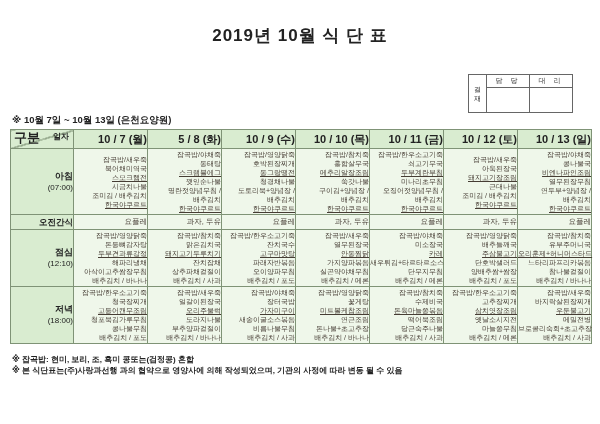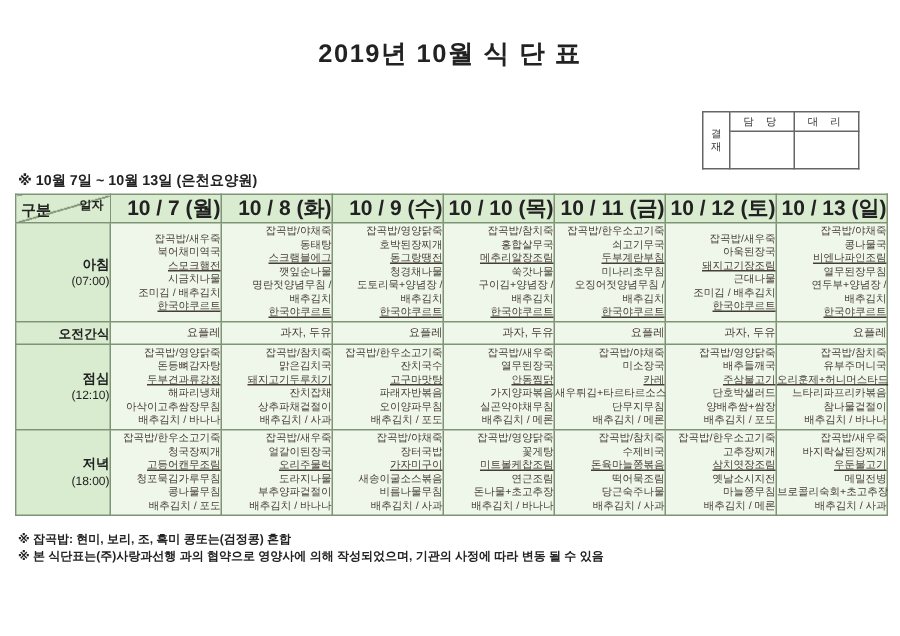--- a/index.html
+++ b/index.html
@@ -20,21 +20,21 @@
 
   .week-label { position:absolute; left:12px; top:114px; font-size:9.5px;
     font-weight:bold; color:#222; }
 
   
   .meal-table { position:absolute; left:10px; top:129px; border-collapse:collapse;
     table-layout:fixed; width:581px; }
   .meal-table th, .meal-table td { border:1px solid #7f9376;text-align:right; }
   .meal-table col.label-col { width:63px; }
   .meal-table col.day-col { width:74px; }
-  .day-head { background:#d9ecd0; font-size:14px; font-weight:bold; color:#222;
+  .day-head { background:#d9ecd0; font-size:11px; font-weight:bold; color:#222;
     text-align:center; height:19px;margin-top:18px; }
   .row-head { background:#d9ecd0; font-size:9px; font-weight:bold; color:#222;
     text-align:center; vertical-align:middle; line-height:11px; }
   .row-head .time { font-weight:normal; font-size:8px; }
   .meal-cell { background:#eff7ea; text-align:center; vertical-align:middle;
     padding:1px 0; }
   .meal-cell .line { font-size:7px; line-height:9px; white-space:nowrap;
     color:#463d34; }
   .meal-cell .line.ul { text-decoration:underline; }
   tr.r-bf { height:63px; }
@@ -44,21 +44,21 @@
   tr.r-sn .meal-cell .line { font-size:7.5px; line-height:12px; }
   tr.r-sn .row-head { font-size:8.5px; }
 
   
   .corner { background:#d9ecd0 linear-gradient(to bottom right,
       transparent calc(50% - 0.6px), #7f9376 calc(50% - 0.6px),
       #7f9376 calc(50% + 0.6px), transparent calc(50% + 0.6px));
     position:relative; }
   .corner .c-top { position:absolute; top:1px; right:4px; font-size:8px;
     font-weight:bold; color:#222; }
-  .corner .c-bot { position:absolute; bottom:1px; left:3px; font-size:10px;
+  .corner .c-bot { position:absolute; bottom:1px; left:3px; font-size:13px;
     font-weight:bold; color:#222; }
 
   .footer-notes { position:absolute; left:12px; top:355px; }
   .footer-notes .note { font-size:8px; font-weight:bold; color:#222;
     line-height:10.5px; white-space:nowrap; }
 </style>
 </head>
 <body>
 
 <div class="page-title">2019년  10월  식 단 표</div>
@@ -90,21 +90,21 @@
       <col class="day-col">
       <col class="day-col">
     </colgroup>
     <tbody>
       <tr>
         <th class="corner">
           <span class="c-top">일자</span>
           <span class="c-bot">구분</span>
         </th>
         <th class="day-head">10 / 7 (월)</th>
-        <th class="day-head">10 / 8 (화)</th>
+        <th class="day-head">5 / 8 (화)</th>
         <th class="day-head">10 / 9 (수)</th>
         <th class="day-head">10 / 10 (목)</th>
         <th class="day-head">10 / 11 (금)</th>
         <th class="day-head">10 / 12 (토)</th>
         <th class="day-head">10 / 13 (일)</th>
       </tr>
       <tr class="r-bf">
         <th class="row-head">아침<br><span class="time">(07:00)</span></th>
         <td class="meal-cell">
           <div class="line">잡곡밥/새우죽</div>

